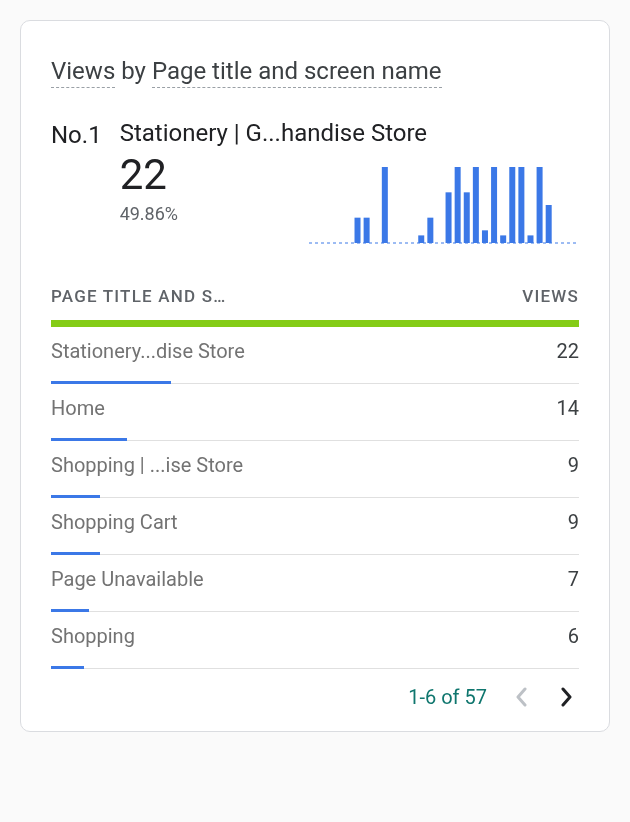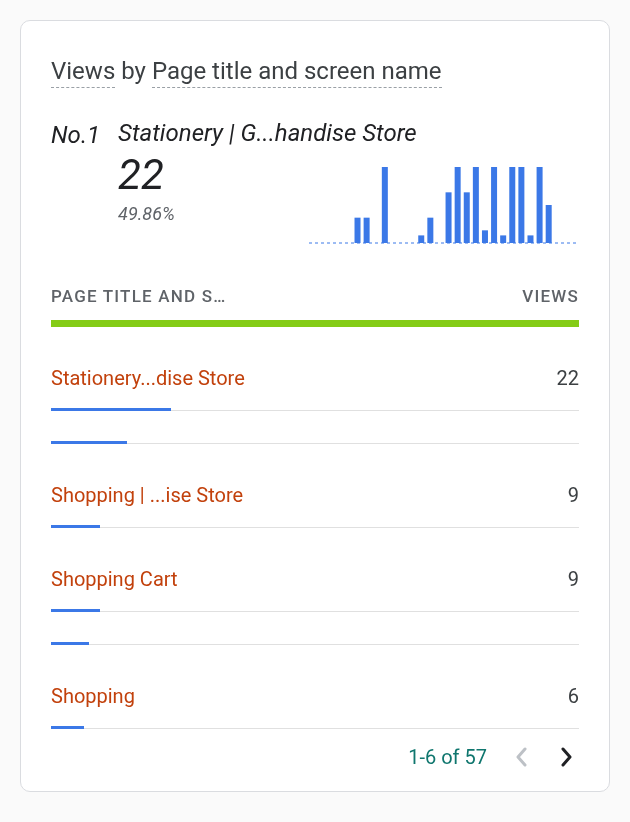--- a/index.html
+++ b/index.html
@@ -33,21 +33,20 @@
     display: flex;
     align-items: flex-start;
     gap: 20px;
     margin-bottom: 30px;
     margin-top: 10px;
   }
   .rank-block {
     flex: 0 0 auto;
     display: flex;
     gap: 18px;
-    font-style: italic;
   }
   .rank-label {
     font-size: 24px;
     font-weight: 400;
     color: #202124;
     padding-top: 2px;
   }
   .rank-main { flex: 0 0 auto; }
   .rank-name {
     font-size: 24px;
@@ -93,22 +92,21 @@
     position: relative;
     padding: 12px 0 20px 0;
   }
   .row-inner {
     display: flex;
     justify-content: space-between;
     align-items: baseline;
   }
   .row-title {
     font-size: 20px;
-    color: #c2410c;
-    margin-top: 27px;
+    color: #737373;
   }
   .row-val {
     font-size: 20px;
     color: #3c4043;
   }
   .bar {
     position: absolute;
     bottom: -1px;
     left: 0;
     height: 3px;
@@ -182,37 +180,45 @@
 
   <div id="rows">
       <div class="row">
         <div class="row-inner">
           <span class="row-title">Stationery...dise Store</span>
           <span class="row-val">22</span>
         </div>
         <div class="bar" style="width:120px"></div>
       </div>
       <div class="row">
+        <div class="row-inner">
+          <span class="row-title">Home</span>
+          <span class="row-val">14</span>
+        </div>
         <div class="bar" style="width:76.36363636363636px"></div>
       </div>
       <div class="row">
         <div class="row-inner">
           <span class="row-title">Shopping | ...ise Store</span>
           <span class="row-val">9</span>
         </div>
         <div class="bar" style="width:49.09090909090909px"></div>
       </div>
       <div class="row">
         <div class="row-inner">
           <span class="row-title">Shopping Cart</span>
           <span class="row-val">9</span>
         </div>
         <div class="bar" style="width:49.09090909090909px"></div>
       </div>
       <div class="row">
+        <div class="row-inner">
+          <span class="row-title">Page Unavailable</span>
+          <span class="row-val">7</span>
+        </div>
         <div class="bar" style="width:38.18181818181818px"></div>
       </div>
       <div class="row">
         <div class="row-inner">
           <span class="row-title">Shopping</span>
           <span class="row-val">6</span>
         </div>
         <div class="bar" style="width:32.72727272727273px"></div>
       </div>
     </div>

